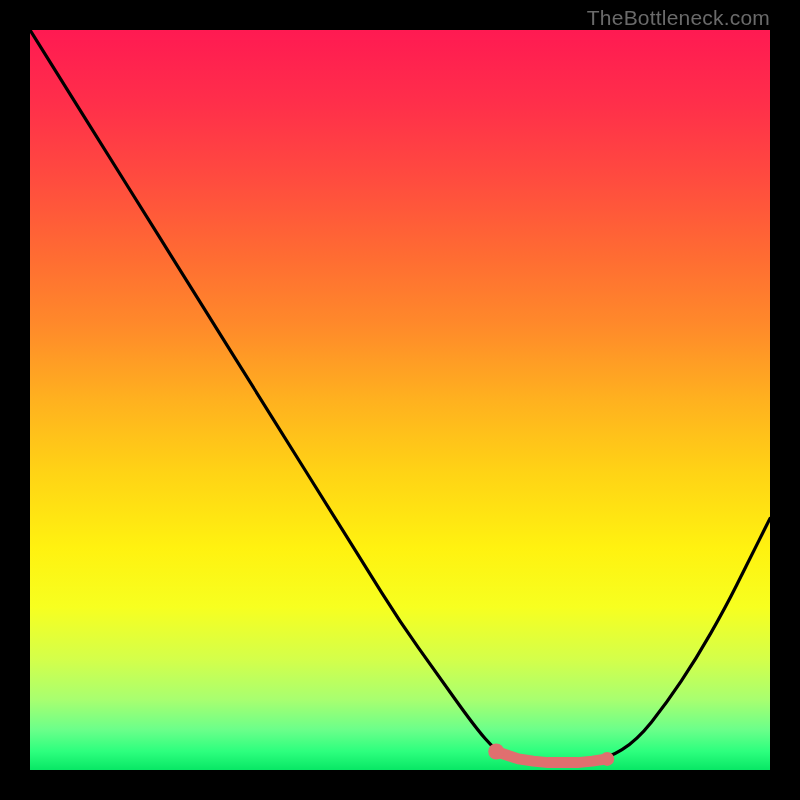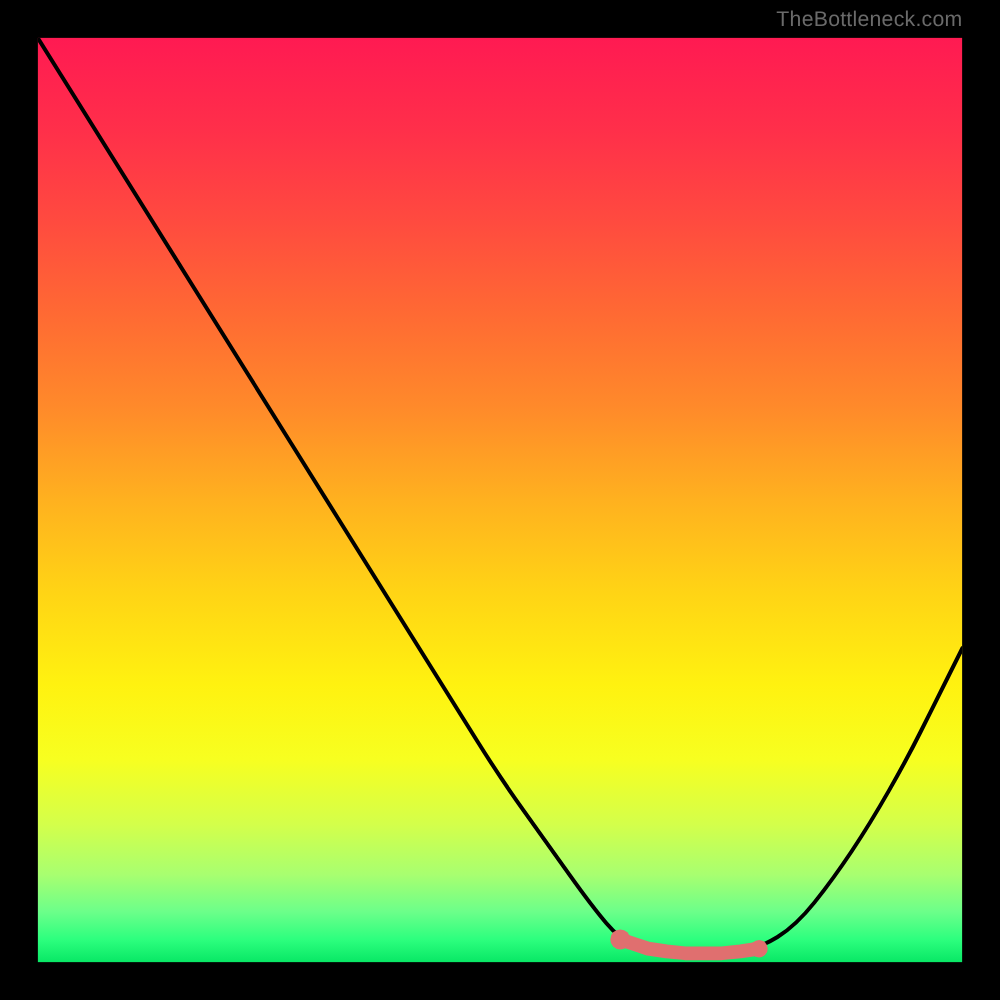--- a/index.html
+++ b/index.html
@@ -32,21 +32,21 @@
     left: 0;
     top: 0;
     width: 100%;
     height: 100%;
   }
   .watermark {
     position: absolute;
     top: 6px;
     right: 30px;
     color: #6a6a6a;
-    font-size: 17px;
+    font-size: 21px;
     font-weight: 500;
     letter-spacing: 0.2px;
   }
   svg.curve {
     position: absolute;
     left: 0;
     top: 0;
   }
 </style>
 </head>

